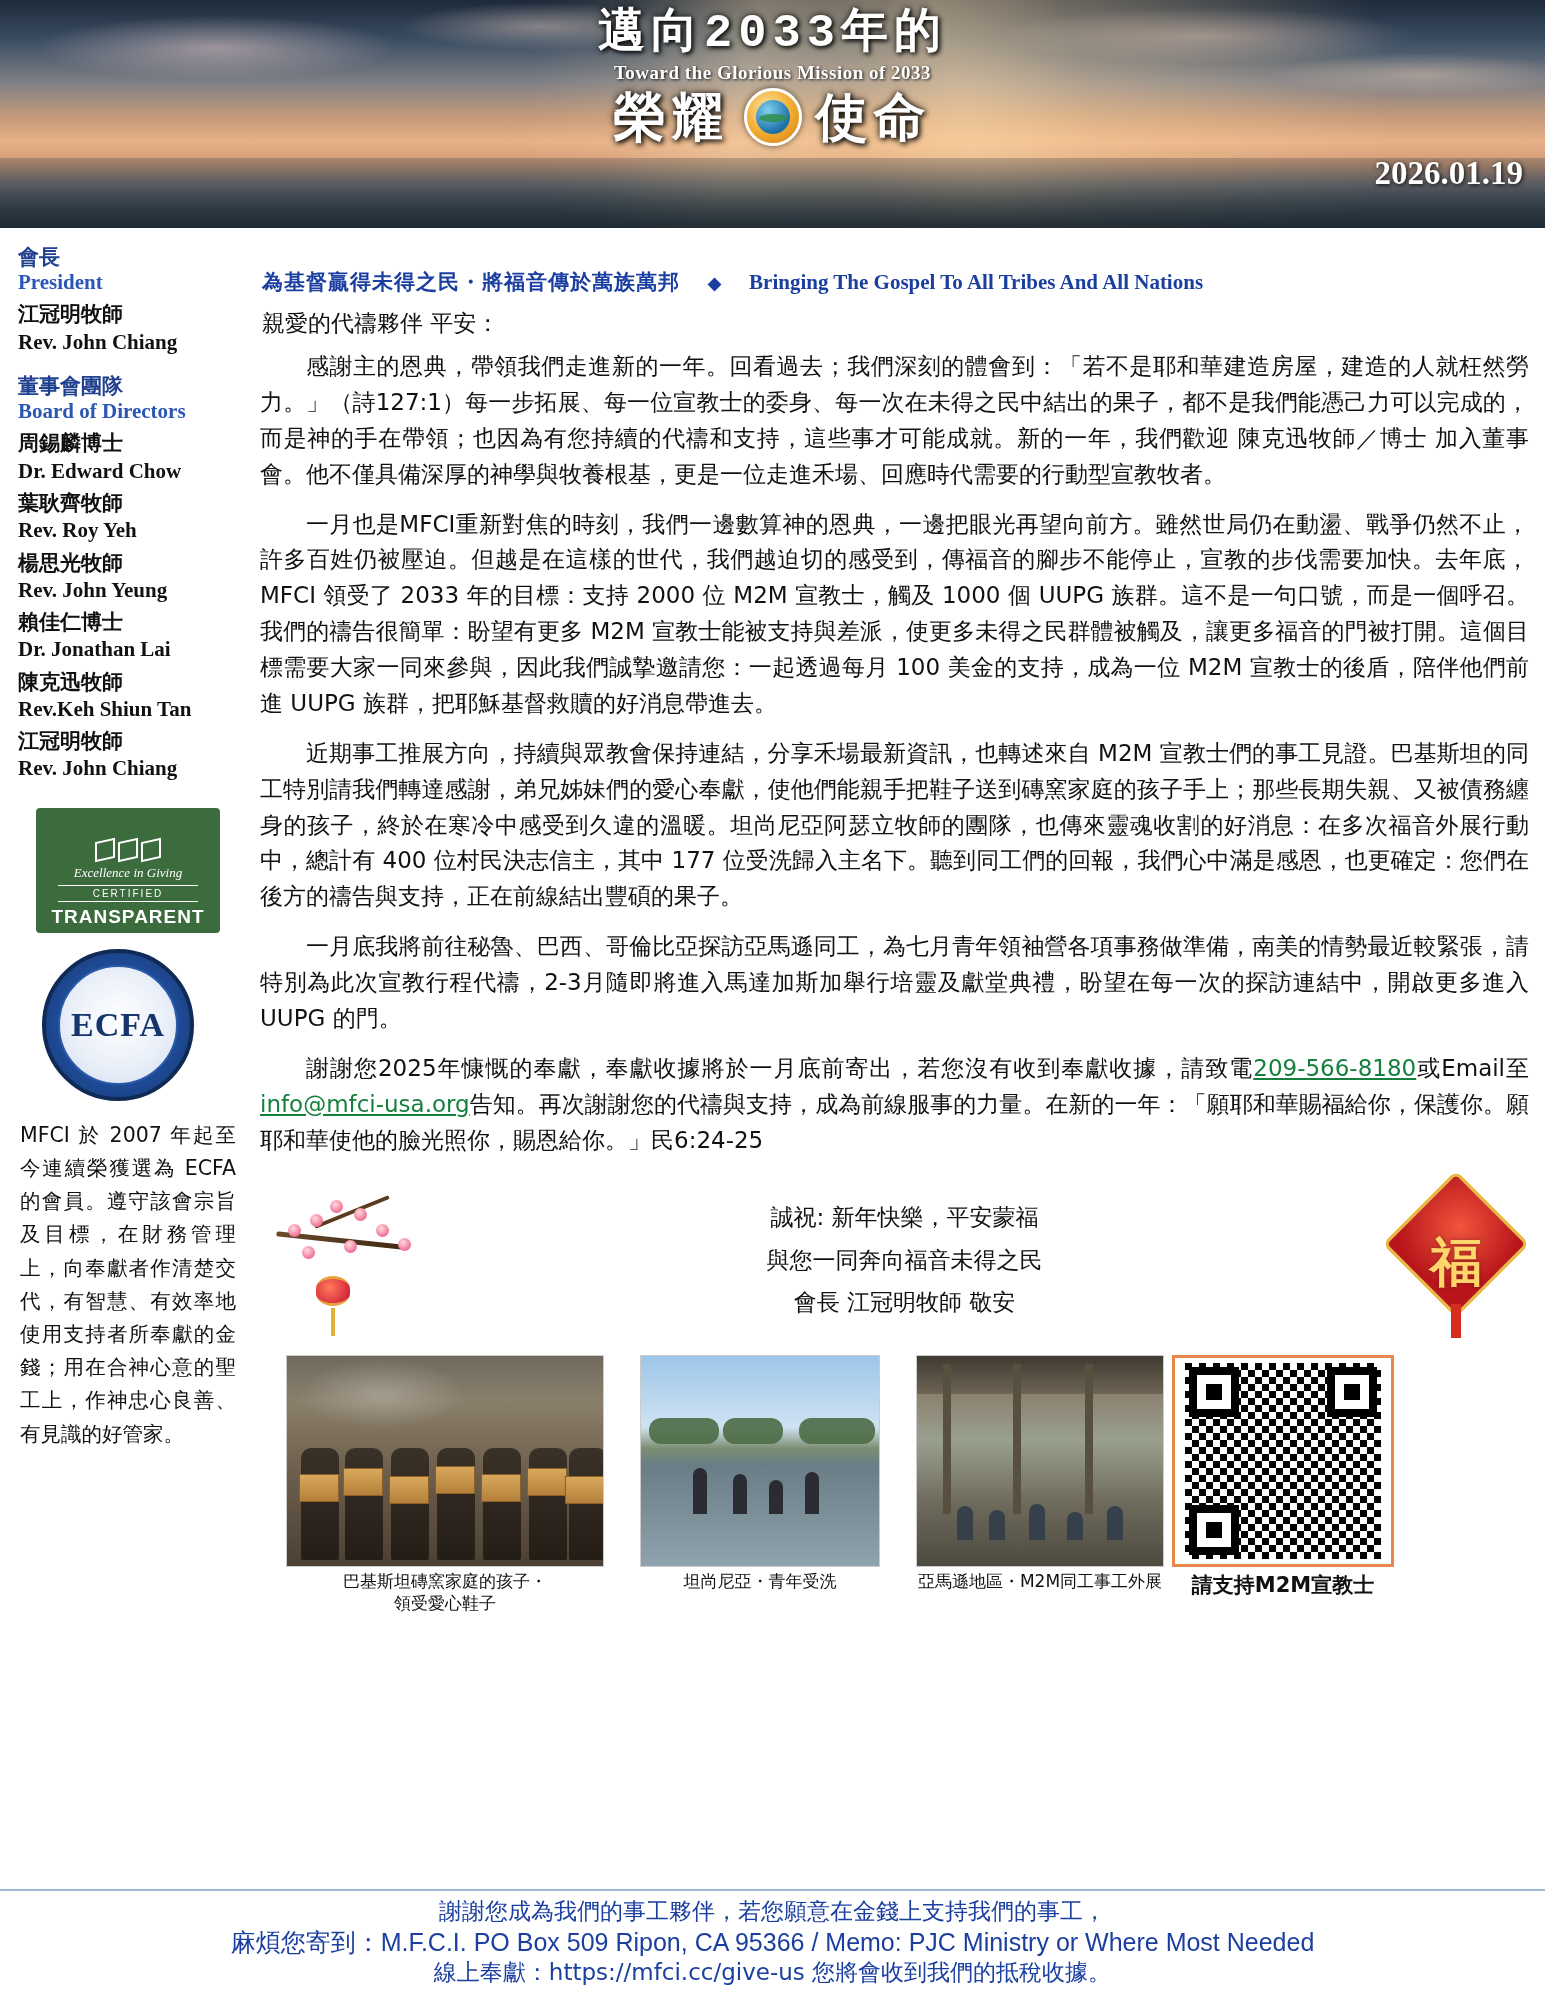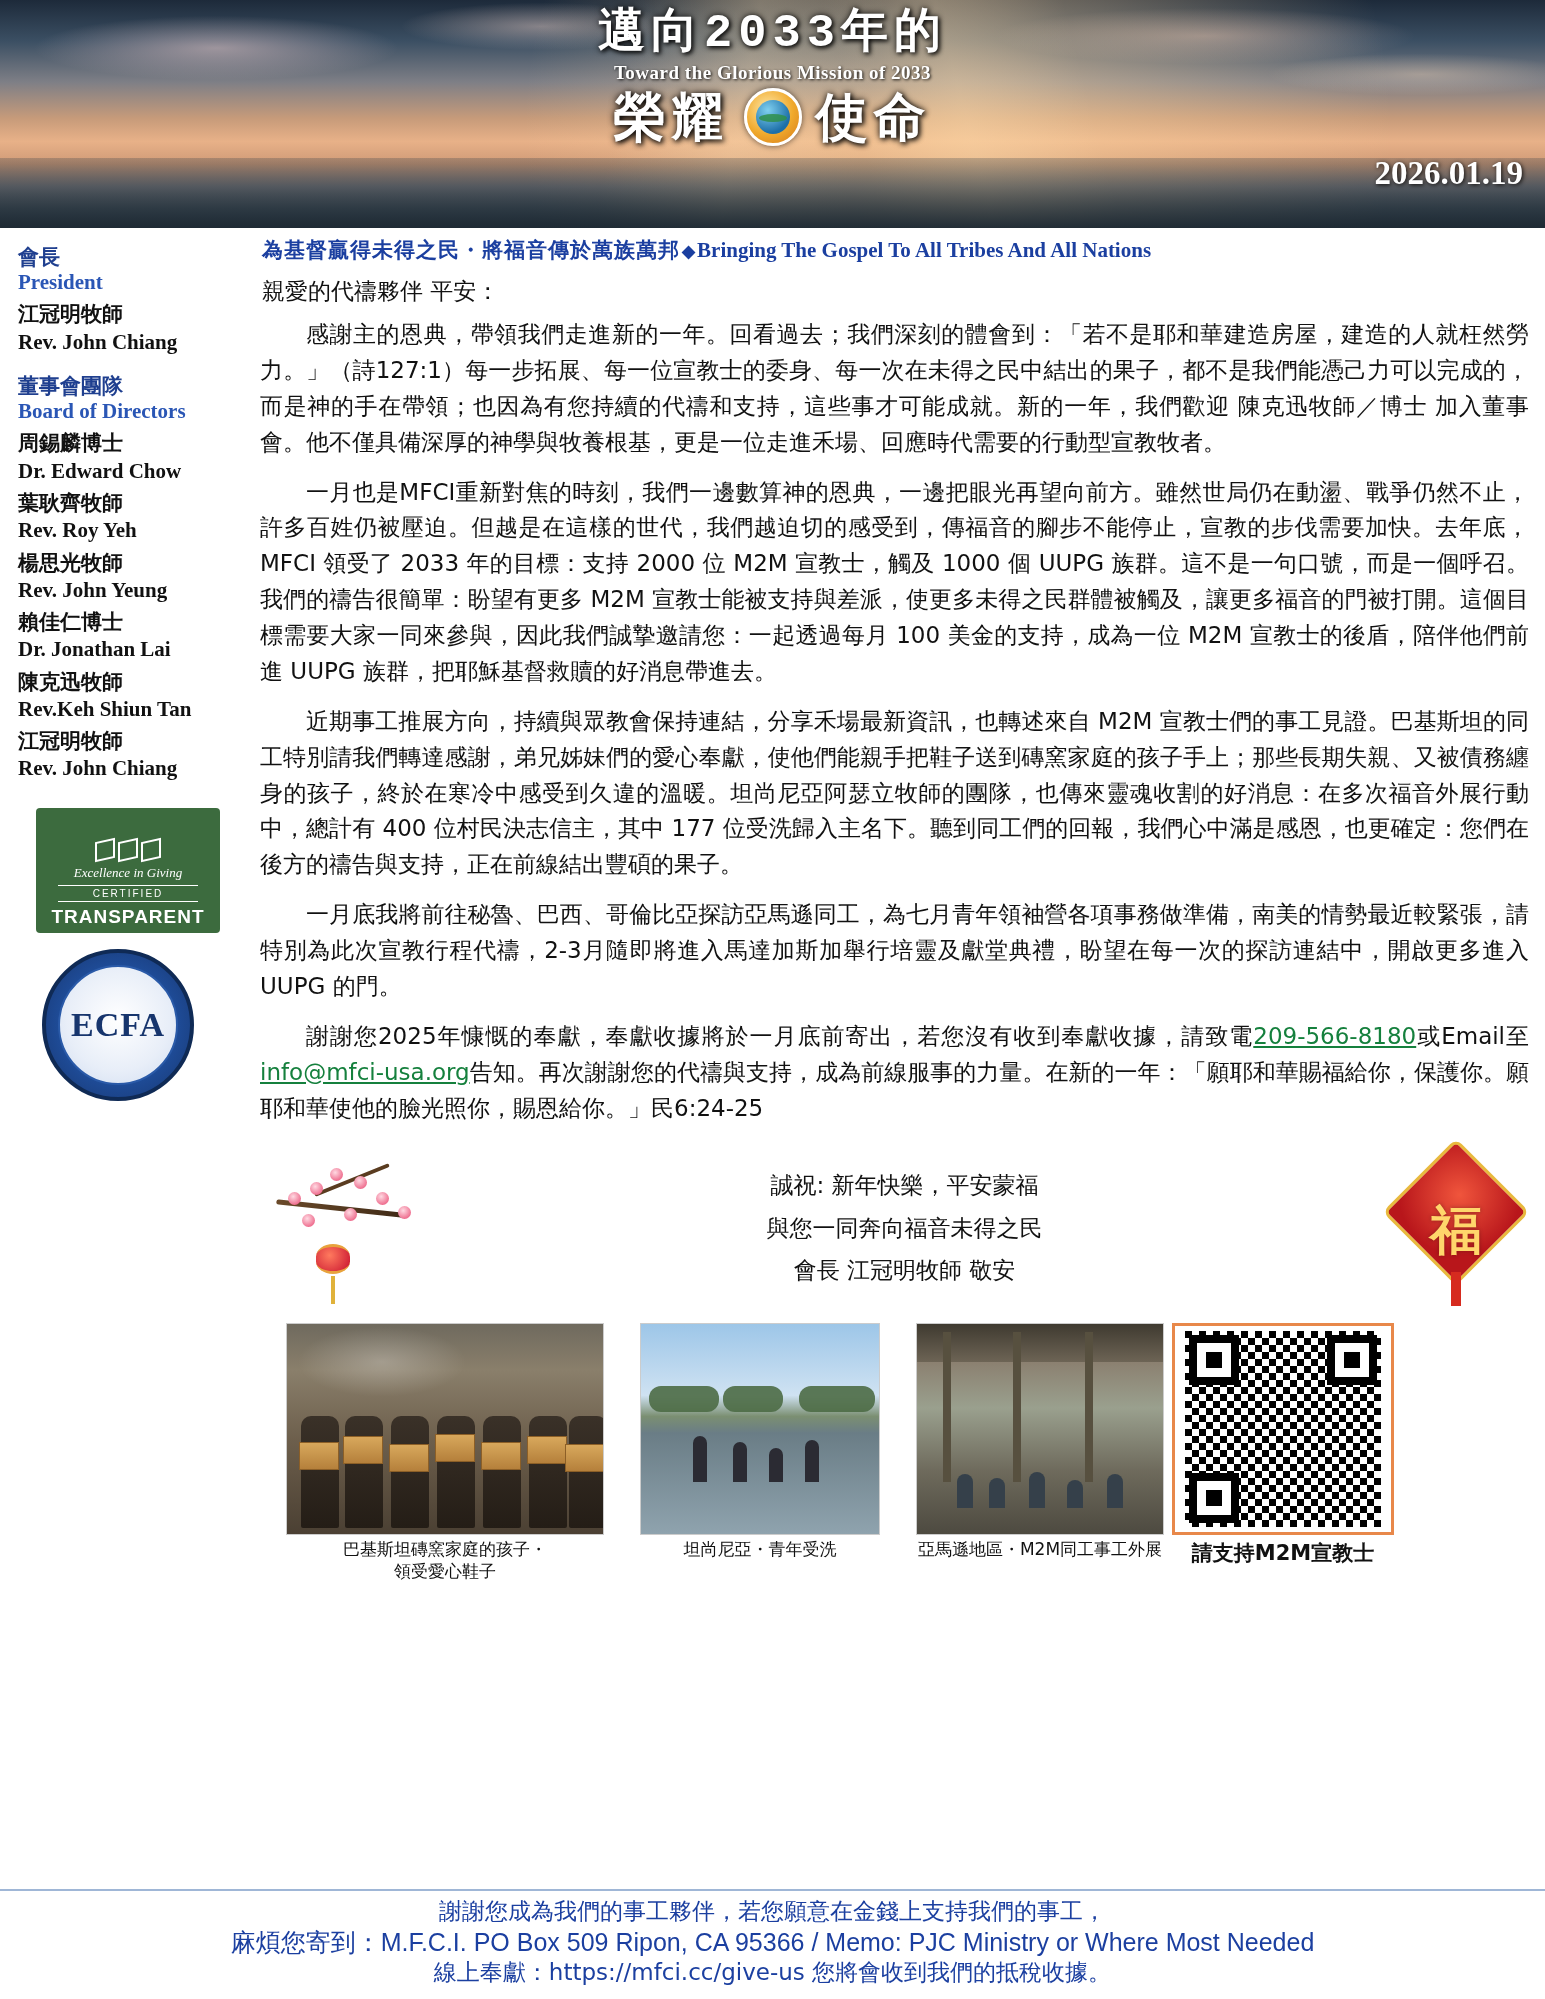--- a/index.html
+++ b/index.html
@@ -230,24 +230,25 @@
     color: #111;
     margin: 18px 4px 0 2px;
     text-align: justify;
     text-justify: inter-ideograph;
   }
 
   
   .slogan {
     display: flex;
     align-items: baseline;
-    gap: 2px;
+    gap: 28px;
     color: #1b3fa0;
     font-weight: bold;
     padding: 2px 0 8px 4px;
+    margin-top: 32px;
   }
   .slogan .cn { font-family: "DejaVu Sans", sans-serif; font-size: 21px; letter-spacing: 1px; }
   .slogan .dia { color: #1b3fa0; font-size: 17px; }
   .slogan .en { font-family: "Liberation Serif", serif; font-size: 21px; }
 
   .greeting {
     font-family: "DejaVu Sans", sans-serif;
     font-size: 23px;
     margin: 4px 0 10px 4px;
   }
@@ -505,20 +506,21 @@
       <div class="l2">CERTIFIED</div>
       <div class="l3">TRANSPARENT</div>
     </div>
 
     <div class="badge-ecfa">
       <div class="inner">
         <span class="txt">ECFA</span>
       </div>
     </div>
 
+    <div class="sb-para">MFCI 於 2007 年起至今連續榮獲選為 ECFA 的會員。遵守該會宗旨及目標，在財務管理上，向奉獻者作清楚交代，有智慧、有效率地使用支持者所奉獻的金錢；用在合神心意的聖工上，作神忠心良善、有見識的好管家。</div>
   </div>
 
   <div class="main">
 
     <div class="slogan">
       <span class="cn">為基督贏得未得之民・將福音傳於萬族萬邦</span>
       <span class="dia">◆</span>
       <span class="en">Bringing The Gospel To All Tribes And All Nations</span>
     </div>
 

